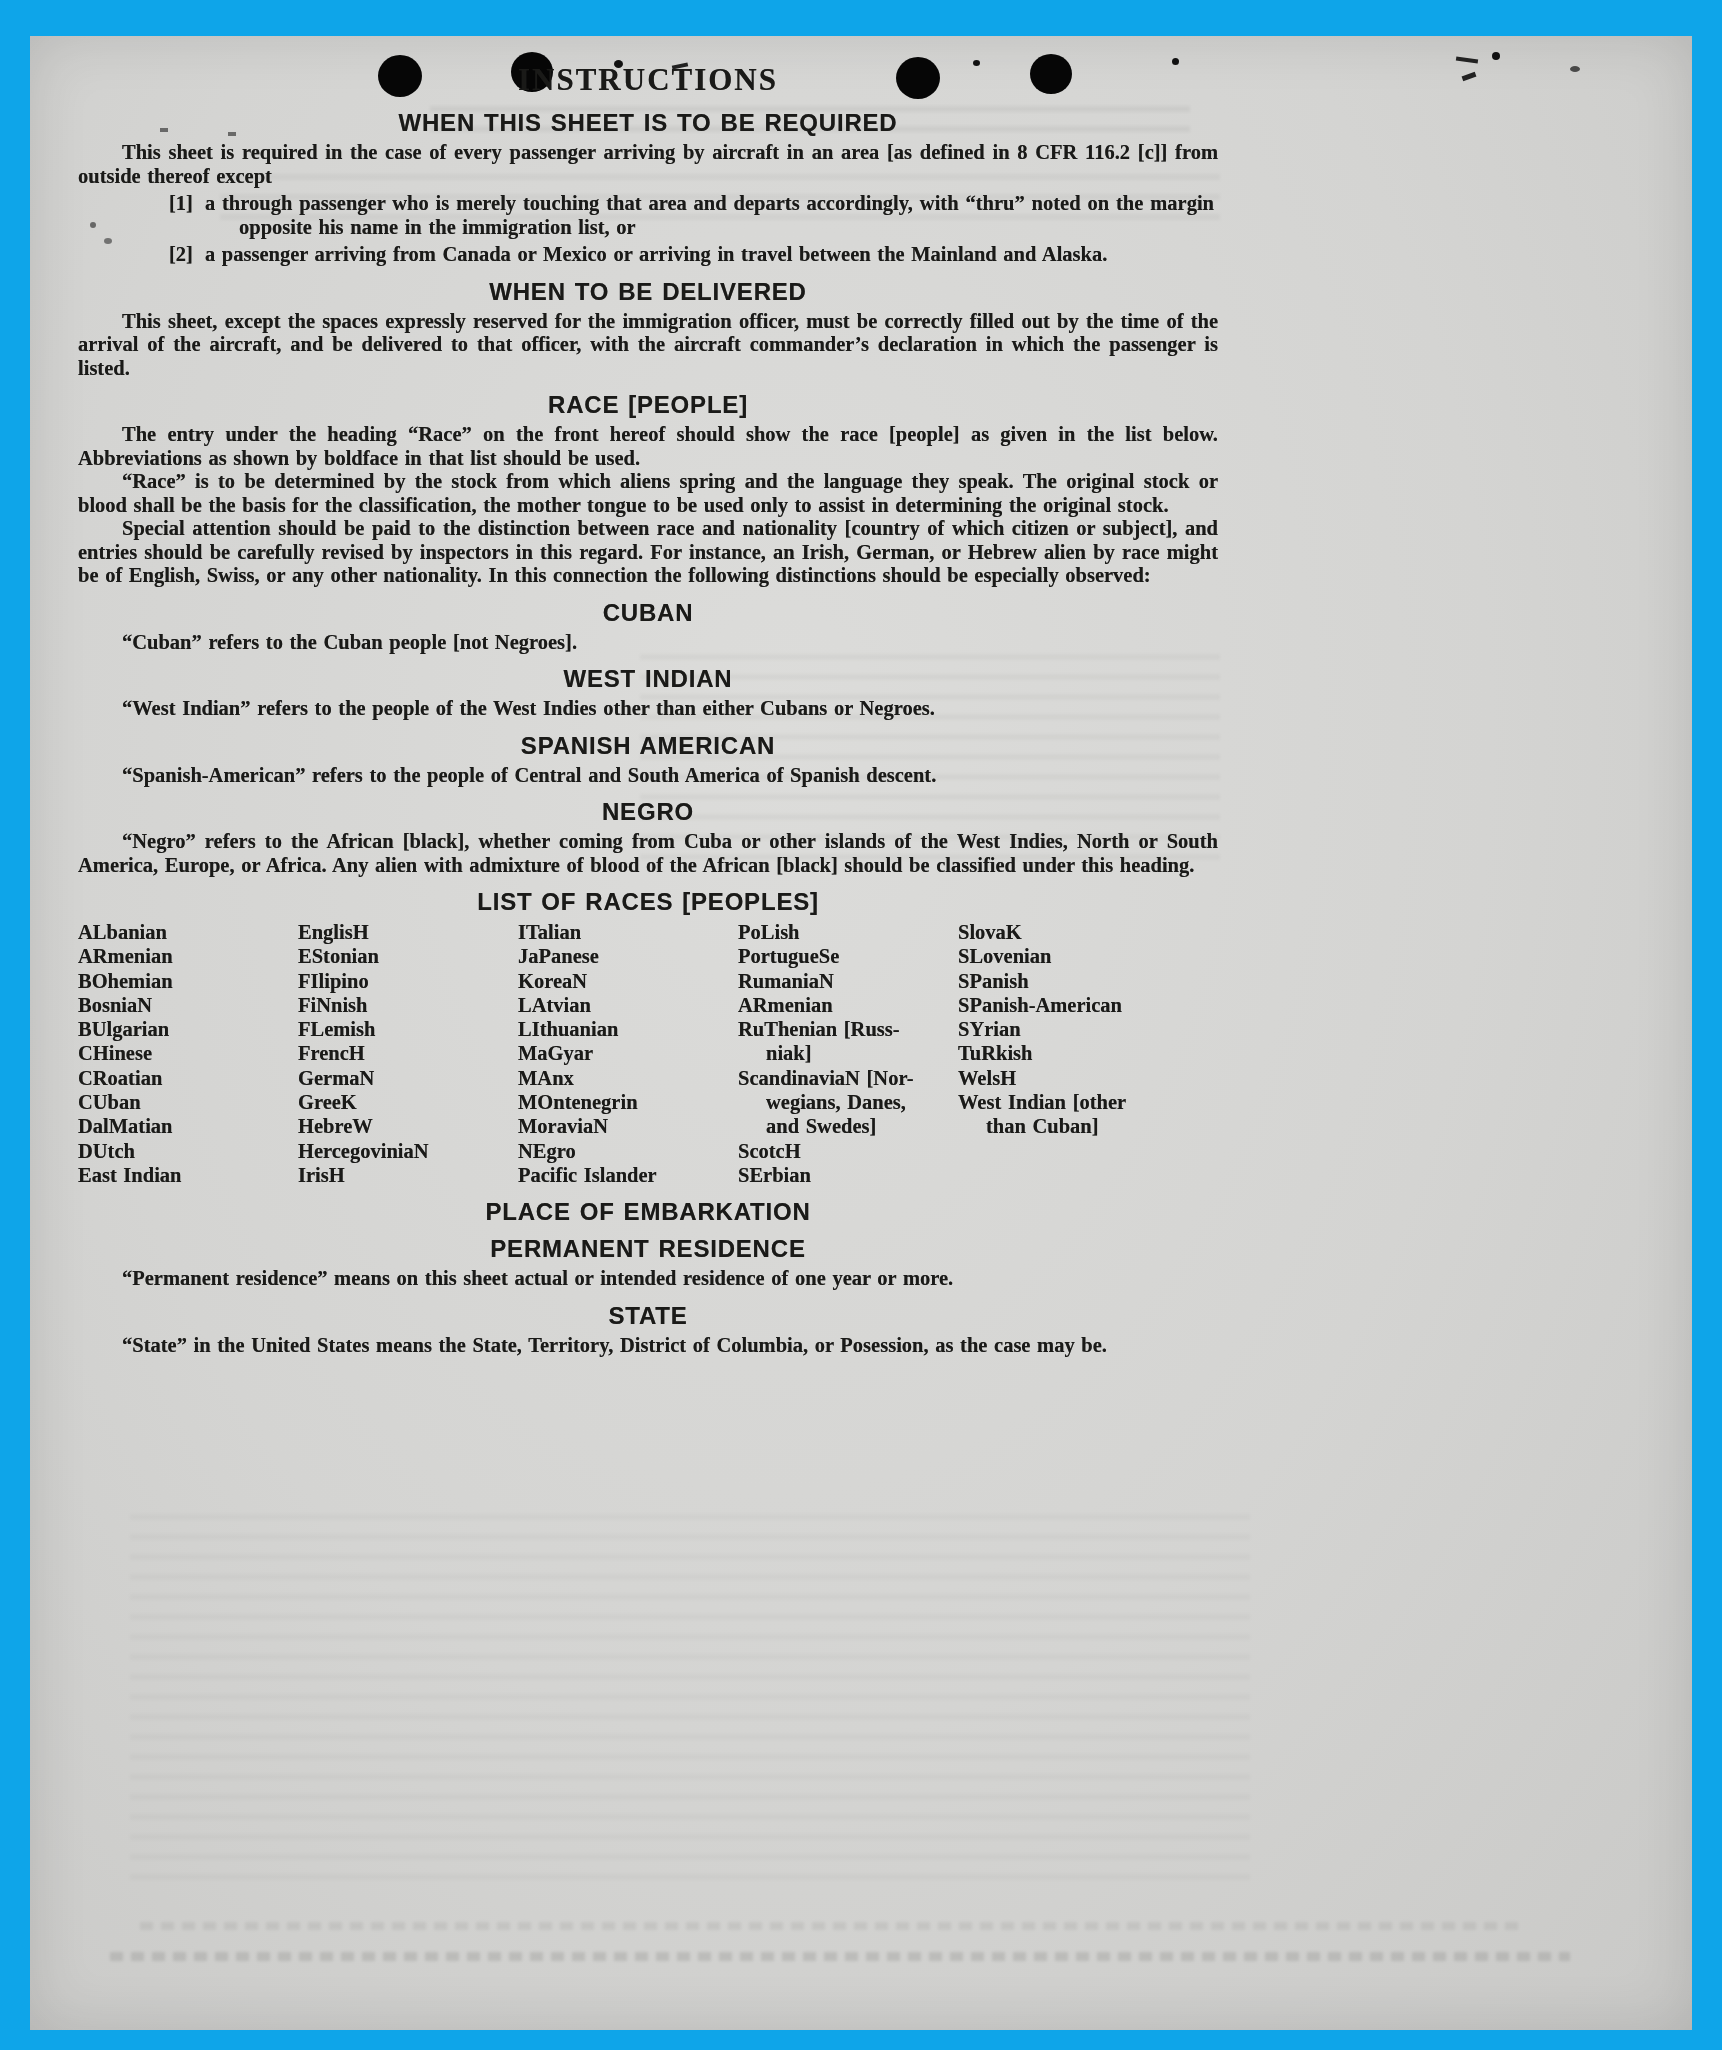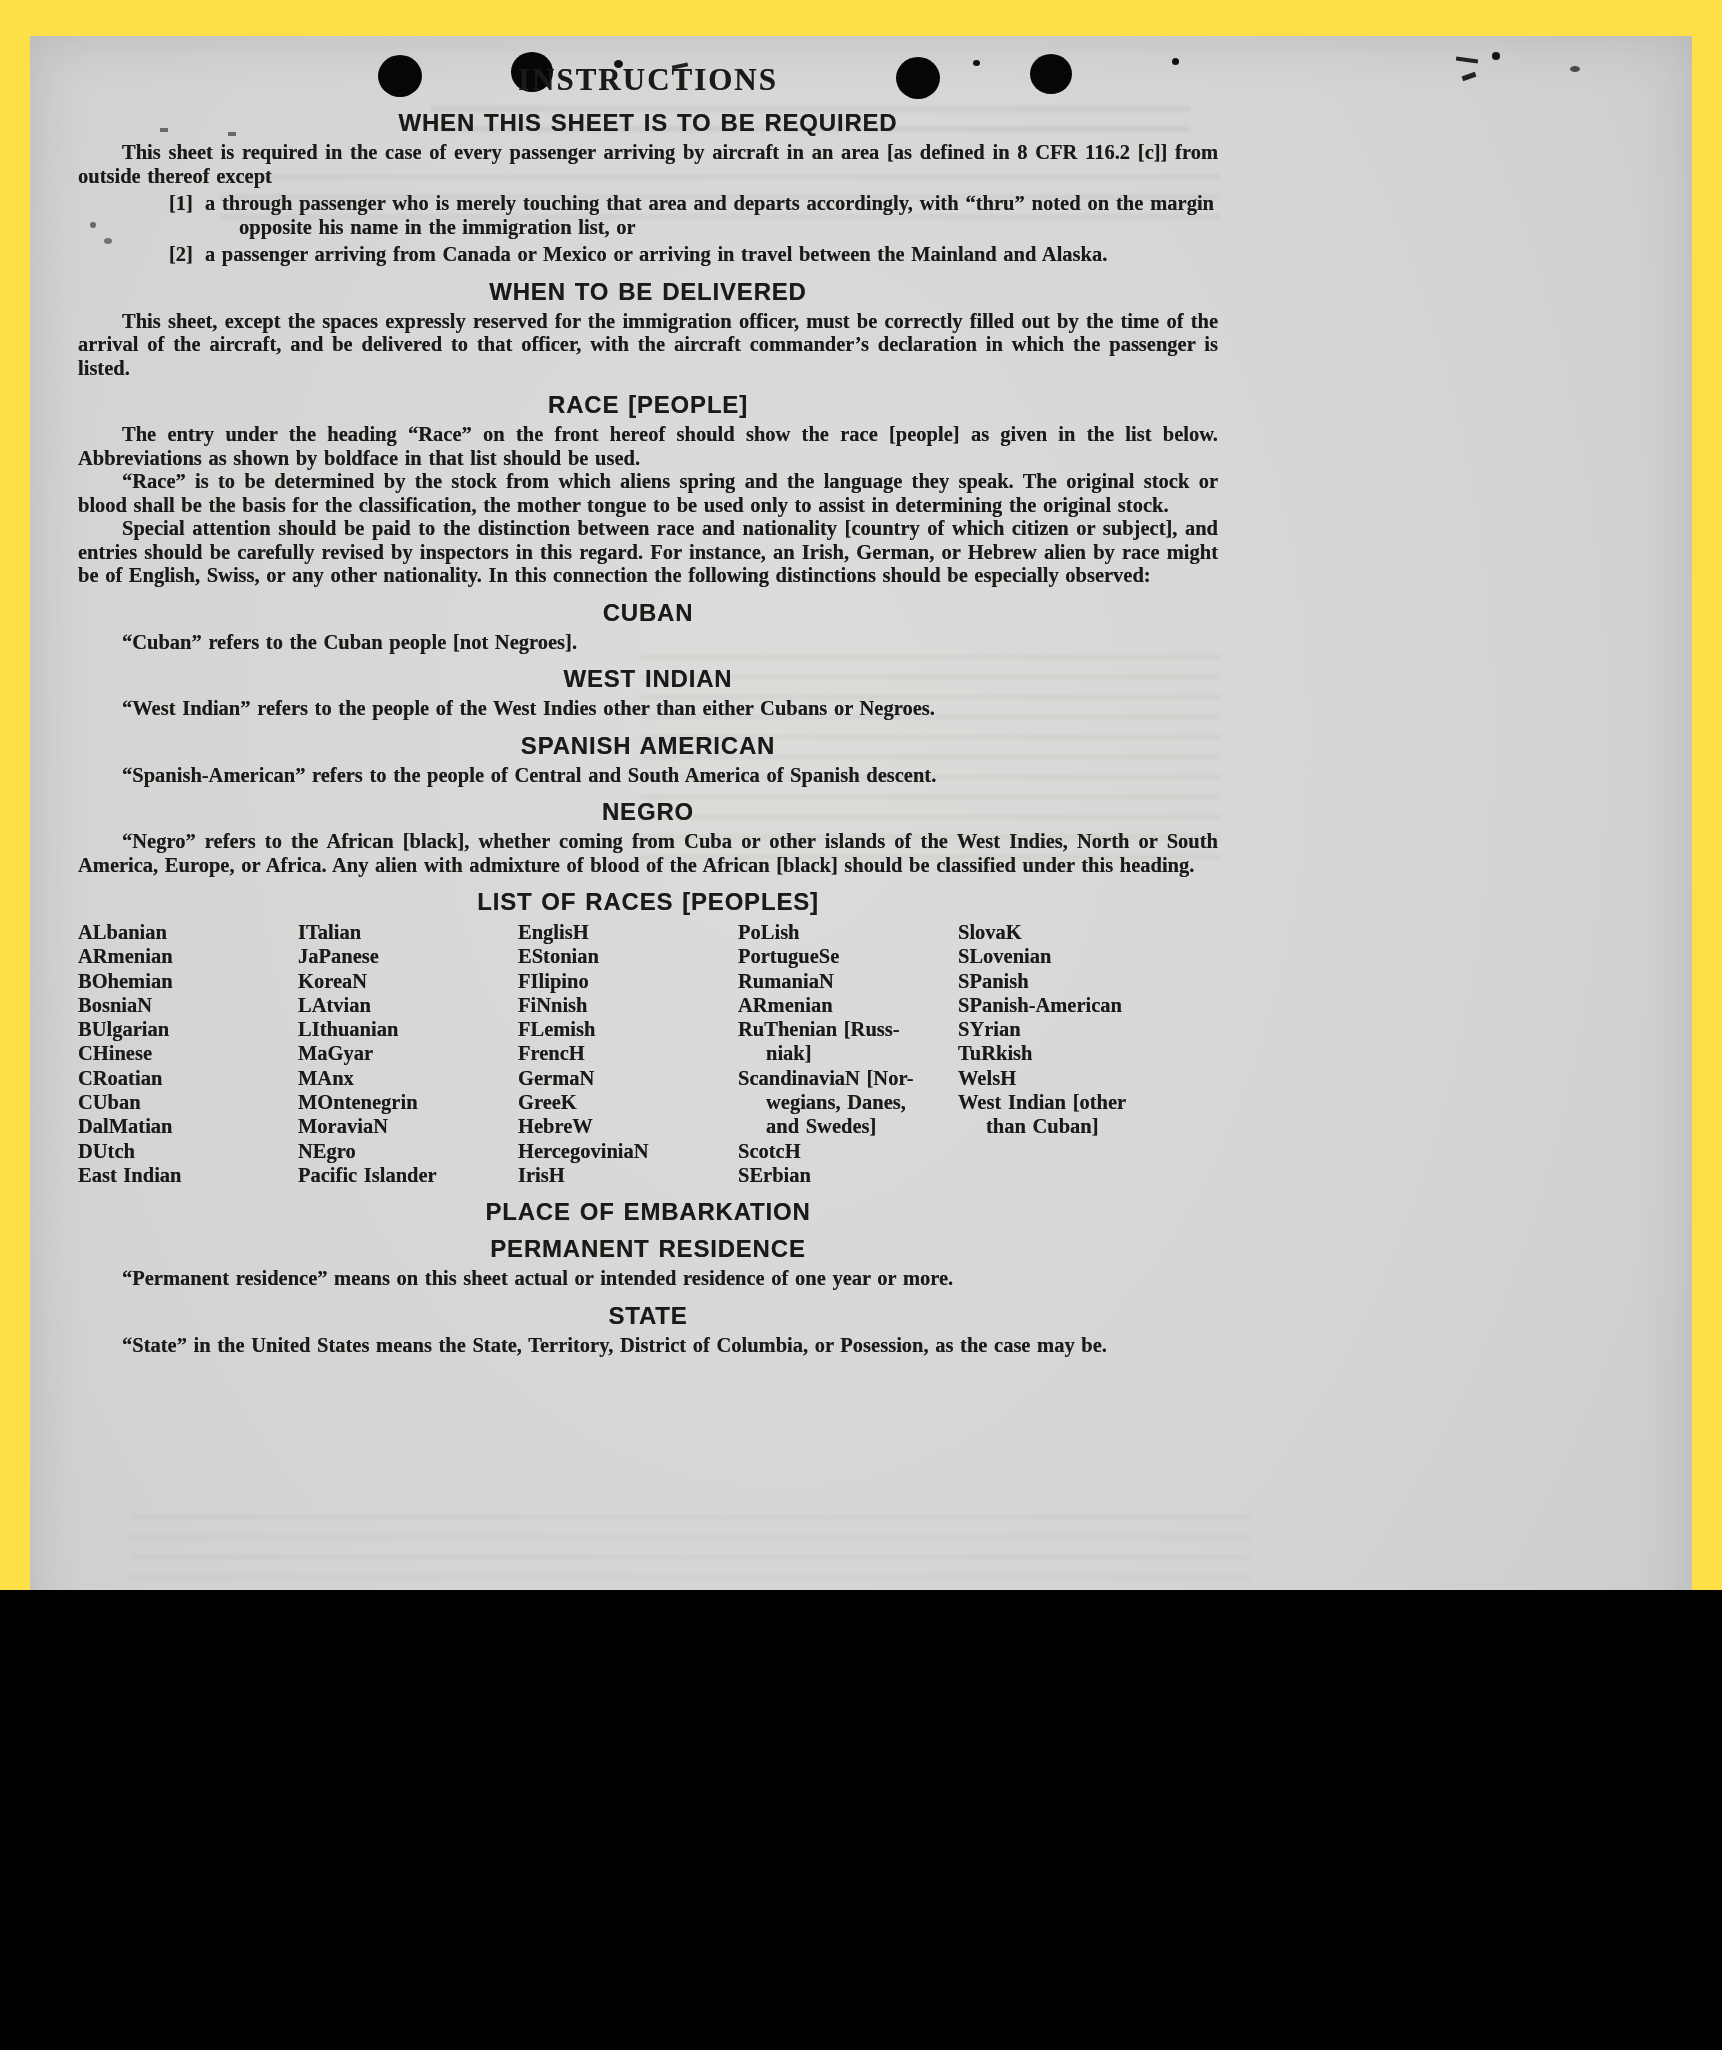--- a/index.html
+++ b/index.html
@@ -1,20 +1,20 @@
 <!DOCTYPE html>
 <html><head>
 <meta charset="utf-8">
 <style>
   html, body { margin: 0; padding: 0; background: #000; }
   #page {
     position: relative;
     width: 1722px;
-    height: 1590px;
-    background: #fde047;
+    height: 2050px;
+    background: #0ea5e9;
     overflow: hidden;
     font-family: "Liberation Serif", serif;
   }
   .paper {
     position: absolute;
     left: 30px; top: 36px;
     width: 1662px; height: 1994px;
     background:
       radial-gradient(ellipse at 45% 35%, #dcdcda 0%, #d4d4d2 55%, #c9c9c7 100%);
     box-shadow: inset 0 0 60px rgba(0,0,0,0.12);
@@ -167,46 +167,46 @@
           <div class="race-item">BosniaN</div>
           <div class="race-item">BUlgarian</div>
           <div class="race-item">CHinese</div>
           <div class="race-item">CRoatian</div>
           <div class="race-item">CUban</div>
           <div class="race-item">DalMatian</div>
           <div class="race-item">DUtch</div>
           <div class="race-item">East Indian</div>
         </div>
       <div class="race-col">
+          <div class="race-item">EnglisH</div>
+          <div class="race-item">EStonian</div>
+          <div class="race-item">FIlipino</div>
+          <div class="race-item">FiNnish</div>
+          <div class="race-item">FLemish</div>
+          <div class="race-item">FrencH</div>
+          <div class="race-item">GermaN</div>
+          <div class="race-item">GreeK</div>
+          <div class="race-item">HebreW</div>
+          <div class="race-item">HercegoviniaN</div>
+          <div class="race-item">IrisH</div>
+        </div>
+      <div class="race-col">
           <div class="race-item">ITalian</div>
           <div class="race-item">JaPanese</div>
           <div class="race-item">KoreaN</div>
           <div class="race-item">LAtvian</div>
           <div class="race-item">LIthuanian</div>
           <div class="race-item">MaGyar</div>
           <div class="race-item">MAnx</div>
           <div class="race-item">MOntenegrin</div>
           <div class="race-item">MoraviaN</div>
           <div class="race-item">NEgro</div>
           <div class="race-item">Pacific Islander</div>
         </div>
       <div class="race-col">
-          <div class="race-item">EnglisH</div>
-          <div class="race-item">EStonian</div>
-          <div class="race-item">FIlipino</div>
-          <div class="race-item">FiNnish</div>
-          <div class="race-item">FLemish</div>
-          <div class="race-item">FrencH</div>
-          <div class="race-item">GermaN</div>
-          <div class="race-item">GreeK</div>
-          <div class="race-item">HebreW</div>
-          <div class="race-item">HercegoviniaN</div>
-          <div class="race-item">IrisH</div>
-        </div>
-      <div class="race-col">
           <div class="race-item">PoLish</div>
           <div class="race-item">PortugueSe</div>
           <div class="race-item">RumaniaN</div>
           <div class="race-item">ARmenian</div>
           <div class="race-item">RuThenian [Russ-
 niak]</div>
           <div class="race-item">ScandinaviaN [Nor-
 wegians, Danes,
 and Swedes]</div>
           <div class="race-item">ScotcH</div>

